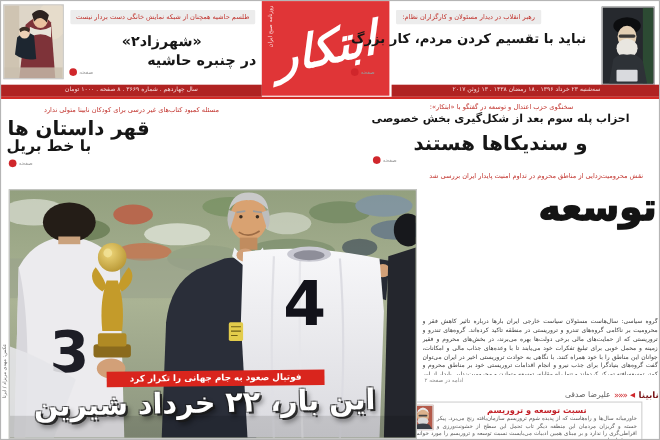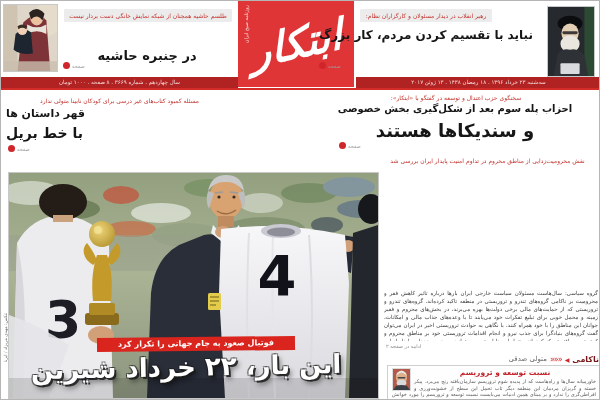--- a/index.html
+++ b/index.html
@@ -56,21 +56,22 @@
     <path d="M26,8 Q34,0 42,9 L40,16 Q34,8 28,15 Z" fill="#2c2320"></path>
     <path d="M24,20 Q34,26 44,20 L44,30 Q34,24 24,30 Z" fill="#e8e4da"></path>
     <path d="M12,30 Q20,22 28,28 L30,50 Q18,52 10,46 Z" fill="#1d2630"></path>
     <circle cx="19" cy="26" r="5" fill="#edd0b5"></circle>
     <path d="M14,22 Q19,18 24,22 L23,25 Q19,22 15,25 Z" fill="#3a2d24"></path>
     <rect x="0" y="58" width="55" height="10" fill="#c9bfae" opacity=".8"></rect>
   </svg>
 
   <div class="abs kbox" style="left:63px;top:8px;width:168px;height:13px;"></div>
   <div class="abs fa kick" style="left:63px;top:11px;width:168px;">طلسم حاشیه همچنان از شبکه نمایش خانگی دست بردار نیست</div>
-  <div class="abs fa hl" style="left:60px;top:47px;width:172px;font-size:13px;text-align:center;">در چنبره حاشیه</div>
+  <div class="abs fa hl" style="left:60px;top:30px;width:172px;font-size:13px;text-align:center;">«شهرزاد۲»</div>
+  <div class="abs fa hl" style="left:60px;top:47px;width:172px;font-size:13px;text-align:right;">در چنبره حاشیه</div>
   <div class="abs badge" style="left:62px;top:61px;">
     <span class="dot"></span>
     <span class="lbl fa">صفحه</span>
   </div>
 
   <div class="abs logo-block" style="left:237px;top:0;width:116px;height:86px;overflow:hidden;">
     <div class="logo-script fa" style="width:116px;height:86px;">ابتکار</div>
     <div class="abs vtag fa" style="left:5px;top:64px;width:60px;">روزنامه صبح ایران</div>
   </div>
 
@@ -93,47 +94,48 @@
     <rect x="13" y="58" width="20" height="11" rx="1" fill="#d9dade"></rect>
   </svg>
 
   <div class="abs bar" style="left:0;top:76px;width:237px;height:11px;"></div>
   <div class="abs fa bartxt" style="left:0;top:78px;width:237px;">سال چهاردهم . شماره ۳۶۶۹ . ۸ صفحه . ۱۰۰۰ تومان</div>
   <div class="abs bar" style="left:355px;top:76px;width:245px;height:11px;"></div>
   <div class="abs fa bartxt" style="left:355px;top:78px;width:245px;">سه‌شنبه ۲۳ خرداد ۱۳۹۶ . ۱۸ رمضان ۱۴۳۸ . ۱۳ ژوئن ۲۰۱۷</div>
   <div class="abs rule" style="left:0;top:87px;width:600px;height:2px;"></div>
 
   <div class="abs fa kick" style="left:0;top:96px;width:237px;">مسئله کمبود کتاب‌های غیر درسی برای کودکان نابینا متولی ندارد</div>
-  <div class="abs fa hl" style="left:5px;top:106px;width:130px;font-size:11px;text-align:left;">قهر داستان ها</div>
+  <div class="abs fa hl" style="left:5px;top:106px;width:130px;font-size:18px;text-align:right;">قهر داستان ها</div>
   <div class="abs fa hl" style="left:5px;top:124px;width:130px;font-size:14px;text-align:left;">با خط بریل</div>
   <div class="abs badge" style="left:7px;top:144px;">
     <span class="dot"></span>
     <span class="lbl fa">صفحه</span>
   </div>
 
   <div class="abs fa kick" style="left:330px;top:93px;width:250px;">سخنگوی حزب اعتدال و توسعه در گفتگو با «ابتکار»:</div>
   <div class="abs fa hl" style="left:325px;top:102px;width:258px;font-size:10px;text-align:center;">احزاب پله سوم بعد از شکل‌گیری بخش خصوصی</div>
   <div class="abs fa hl" style="left:325px;top:119px;width:258px;font-size:18px;text-align:center;">و سندیکاها هستند</div>
   <div class="abs badge" style="left:338px;top:141px;">
     <span class="dot"></span>
     <span class="lbl fa">صفحه</span>
   </div>
 
   <div class="abs fa kick" style="left:375px;top:156px;width:223px;">نقش محرومیت‌زدایی از مناطق محروم در تداوم امنیت پایدار ایران بررسی شد</div>
+  <div class="abs fa lead-hl" style="left:383px;top:167px;width:213px;font-size:34px;line-height:42px;">توسعه</div>
   <div class="abs fa body-txt" style="left:383px;top:288px;width:214px;max-height:52px;overflow:hidden;">گروه سیاسی: سال‌هاست مسئولان سیاست خارجی ایران بارها درباره تاثیر کاهش فقر و محرومیت بر ناکامی گروه‌های تندرو و تروریستی در منطقه تاکید کرده‌اند. گروه‌های تندرو و تروریستی که از حمایت‌های مالی برخی دولت‌ها بهره می‌برند، در بخش‌های محروم و فقیر زمینه و محمل خوبی برای تبلیغ تفکرات خود می‌یابند تا با وعده‌های جذاب مالی و امکانات، جوانان این مناطق را با خود همراه کنند. با نگاهی به حوادث تروریستی اخیر در ایران می‌توان گفت گروه‌های بنیادگرا برای جذب نیرو و انجام اقدامات تروریستی خود بر مناطق محروم و کمتر توسعه‌یافته تمرکز کرده‌اند و تنها راه مقابله، توسعه متوازن و محرومیت‌زدایی پایدار از این مناطق است.</div>
   <div class="abs fa" style="left:385px;top:342px;width:100px;font-size:5px;color:#888;text-align:left;">ادامه در صفحه ۲</div>
 
   <div class="abs fa edhead" style="left:455px;top:353px;width:143px;height:10px;">
-    <span class="seclab">ناکامی</span>
+    <span class="seclab">نابینا</span>
     <span class="marker">◀</span>
     <span class="arrows">«««</span>
-    <span class="author">متولی صدقی</span>
-  </div>
-
-  <div class="abs fa edbox" style="left:386px;top:364px;width:214px;height:35px;">
+    <span class="author">علیرضا صدقی</span>
+  </div>
+
+  <div class="abs fa edbox" style="left:369px;top:364px;width:214px;height:35px;">
     <svg style="float:left;width:17px;height:21px;margin-right:3px;border:1px solid #ddd;background:#b45a4a;" viewBox="0 0 17 21" preserveAspectRatio="none">
       <rect width="17" height="21" fill="#b45a4a"></rect>
       <ellipse cx="8.5" cy="9" rx="5.5" ry="6.5" fill="#dcb18c"></ellipse>
       <path d="M3,7 Q8.5,0 14,7 L13,4 Q8.5,-1 4,4 Z" fill="#e8e8e8"></path>
       <ellipse cx="8.5" cy="14" rx="5" ry="3.5" fill="#d9d9d9"></ellipse>
       <rect x="4.5" y="8" width="8" height="1.6" rx="0.8" fill="#444"></rect>
       <path d="M0,21 L3,17 Q8.5,15 14,17 L17,21 Z" fill="#3a3f47"></path>
     </svg>
     <div class="edtitle fa">نسبت توسعه و تروریسم</div>
     <div class="edbody fa">خاورمیانه سال‌ها و راه‌هاست که از پدیده شوم تروریسم سازمان‌یافته رنج می‌برد. پیکر خسته و گریزان مردمان این منطقه دیگر تاب تحمل این سطح از خشونت‌ورزی و افراطی‌گری را ندارد و بر مبنای همین ادبیات می‌بایست نسبت توسعه و تروریسم را مورد خوانش مجدد قرار داد.</div>

